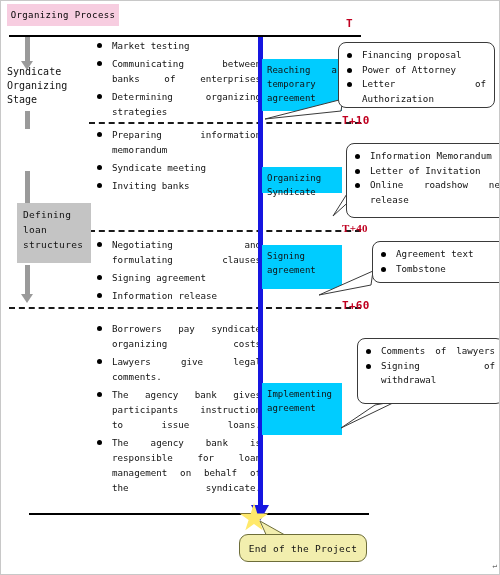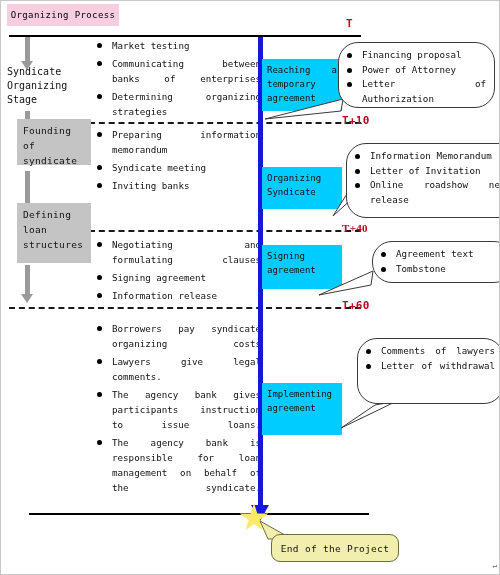--- a/index.html
+++ b/index.html
@@ -164,21 +164,21 @@
     font-size: 11px;
     font-weight: bold;
     letter-spacing: 0.3px;
   }
 
   
   .callout {
     position: absolute;
     background: #ffffff;
     border: 1px solid #3a3a3a;
-    border-radius: 20px;
+    border-radius: 8px;
     box-sizing: border-box;
     padding: 5px 8px 5px 6px;
   }
   .callout ul {
     margin: 0;
     padding: 0;
     list-style: none;
   }
   .callout li {
     position: relative;
@@ -225,21 +225,20 @@
     background: #f2eeae;
     border: 1px solid #6d6d3a;
     border-radius: 9px;
     display: flex;
     align-items: center;
     justify-content: center;
     font-size: 9.5px;
     color: #111111;
     box-sizing: border-box;
     letter-spacing: 0.3px;
-    margin-left: 32px;
   }
   .endnote-tail {
     position: absolute;
     left: 253px;
     top: 518px;
     width: 40px;
     height: 22px;
   }
   .corner-mark {
     position: absolute;
@@ -267,22 +266,20 @@
   <div class="gray-arrow-head" style="top:60px;"></div>
   <div class="gray-arrow-shaft" style="top:110px; height:18px;"></div>
   <div class="gray-arrow-shaft" style="top:170px; height:36px;"></div>
   <div class="gray-arrow-shaft" style="top:264px; height:32px;"></div>
   <div class="gray-arrow-head" style="top:293px;"></div>
 
   <div class="stage-plain" style="left:6px; top:64px; width:72px;">Syndicate
 Organizing
 Stage</div>
 
-  <div class="stage-box" style="left:16px; top:118px; width:74px; height:46px;">Founding of
-syndicate</div>
 
   <div class="stage-box" style="left:16px; top:202px; width:74px; height:60px;">Defining
 loan
 structures</div>
 
   <div class="task-block" style="left:95px; top:37px;">
     <ul>
       <li>
         <span class="txt">Market testing</span>
         </li>
@@ -337,21 +334,21 @@
       <li>
         <span class="txt just-all">The agency bank is responsible for loan management on behalf of the syndicate.</span>
         </li>
     </ul>
   </div>
 
   <div class="blue-shaft"></div>
   <div class="blue-head"></div>
 
   <div class="cyan-box" style="top:58px; height:52px;">Reaching a temporary agreement</div>
-  <div class="cyan-box" style="top:166px; height:42px;">Organizing Syndicate</div>
+  <div class="cyan-box" style="top:166px; height:26px;">Organizing Syndicate</div>
   <div class="cyan-box" style="top:244px; height:44px;">Signing agreement</div>
   <div class="cyan-box" style="top:382px; height:52px;">Implementing agreement</div>
 
   <div class="tmark" style="left:345px; top:16px;">T</div>
   <div class="tmark" style="left:341px; top:113px;">T+10</div>
   <div class="tmark" style="left:341px; top:221px;font-family:Liberation Serif, serif;">T+40</div>
   <div class="tmark" style="left:341px; top:298px;">T+60</div>
 
   <svg class="tail" style="left:262px; top:96px; width:85px; height:26px;" viewBox="0 0 85 26">
     <polygon points="80,2 2,22 78,14" fill="#ffffff" stroke="#3a3a3a" stroke-width="1"></polygon>
@@ -389,21 +386,21 @@
 
   <svg class="tail" style="left:338px; top:398px; width:62px; height:32px;" viewBox="0 0 62 32">
     <polygon points="58,2 2,29 36,6" fill="#ffffff" stroke="#3a3a3a" stroke-width="1"></polygon>
   </svg>
   <div class="callout" style="left:356px; top:337px; width:147px; height:66px;">
     <ul>
       <li>
         <span class="sp">Comments of lawyers</span>
         </li>
       <li>
-        <span class="sp">Letter of withdrawal</span>
+        <span class="sp">Signing of withdrawal</span>
         </li>
     </ul>
   </div>
 
   <div class="star"></div>
   <svg class="endnote-tail" viewBox="0 0 40 22">
     <polygon points="6,2 38,20 14,20" fill="#f2eeae" stroke="#6d6d3a" stroke-width="1"></polygon>
   </svg>
   <div class="endnote">End of the Project</div>
 

